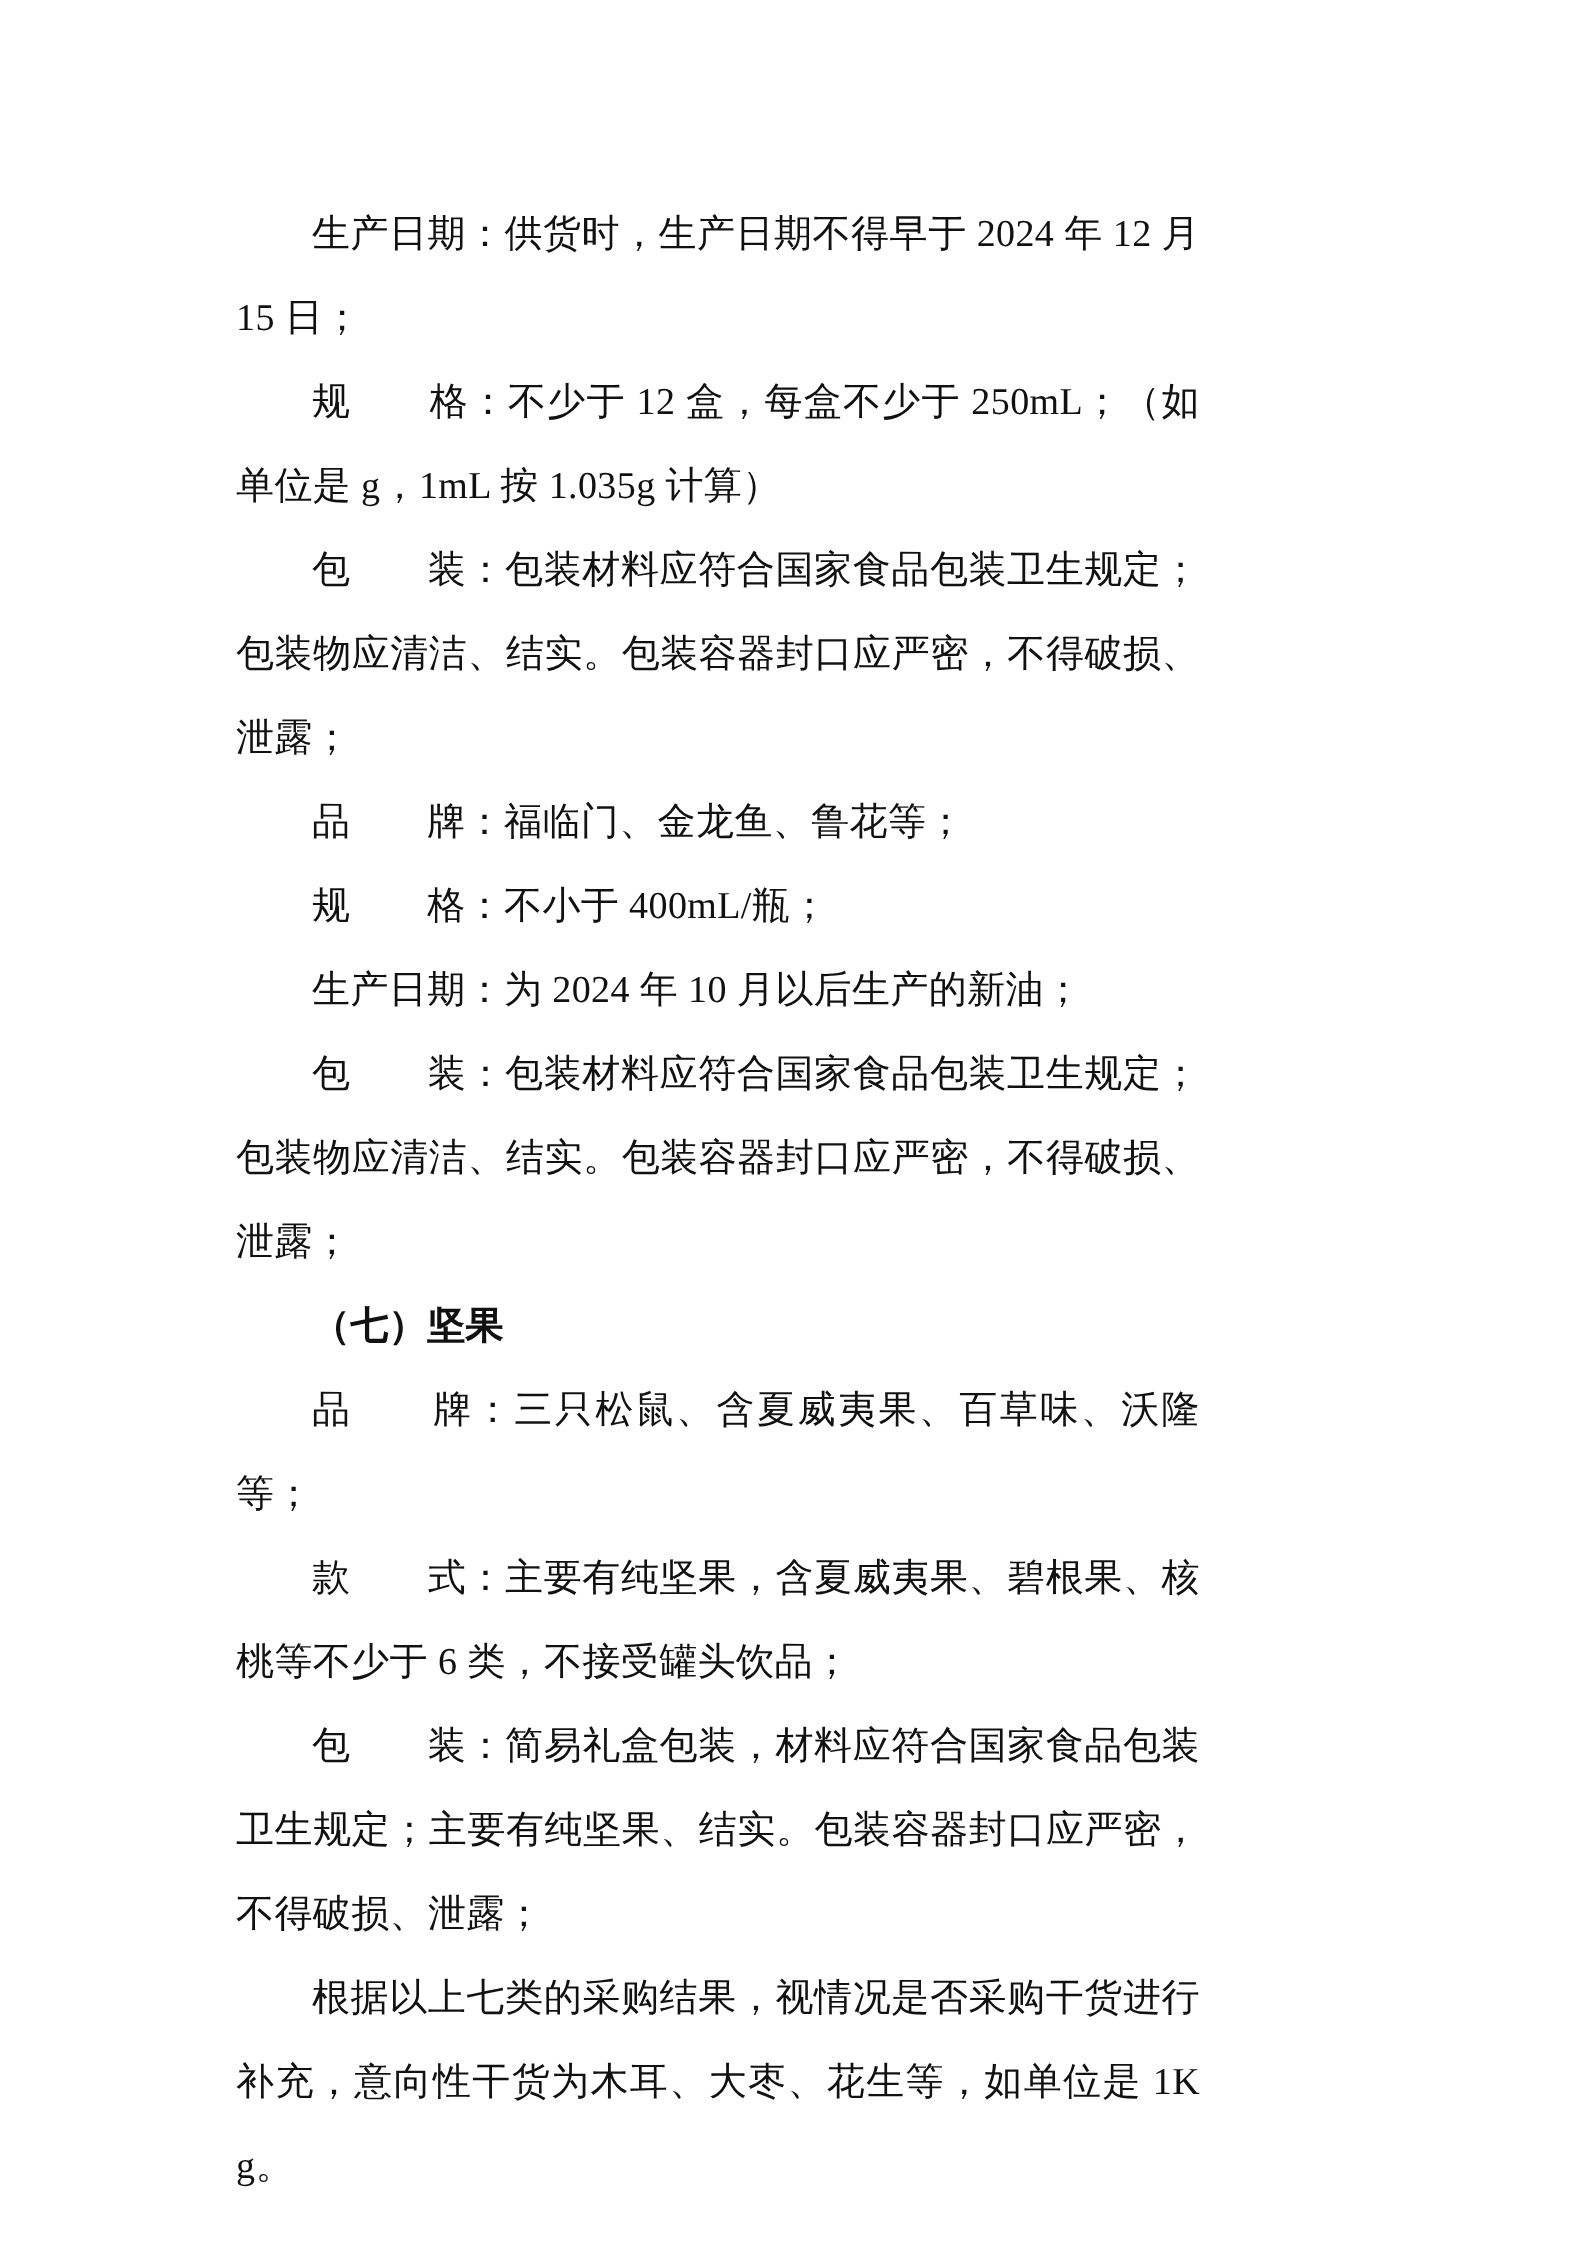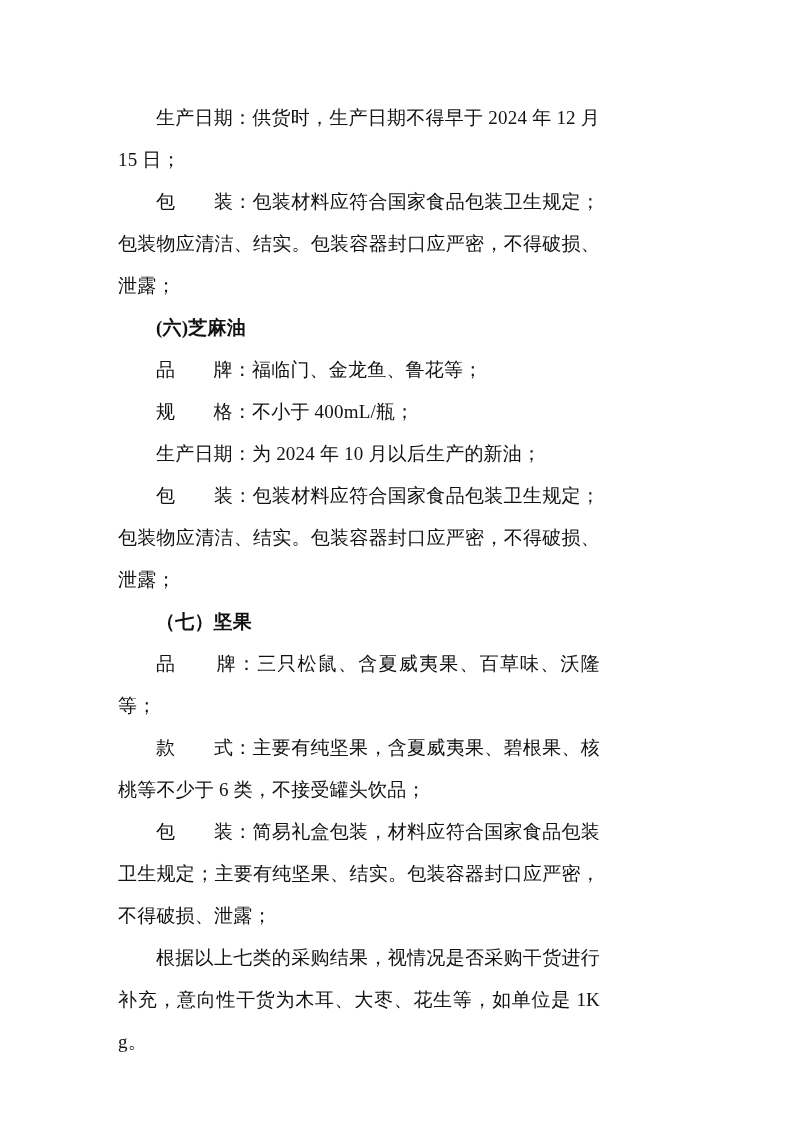--- a/index.html
+++ b/index.html
@@ -32,22 +32,22 @@
     font-weight: bold;
     text-align: left;
   }
 </style>
 </head>
 <body>
 
 <div class="page">
   <div class="doc-content" id="doc-content">
       <p class="para">生产日期：供货时，生产日期不得早于 2024 年 12 月 15 日；</p>
+      <p class="para">规　　格：不少于 12 盒，每盒不少于 250mL；（如单位是 g，1mL 按 1.035g 计算）</p>
       <p class="para">包　　装：包装材料应符合国家食品包装卫生规定；包装物应清洁、结实。包装容器封口应严密，不得破损、泄露；</p>
-      <p class="heading">(六)芝麻油</p>
       <p class="para">品　　牌：福临门、金龙鱼、鲁花等；</p>
       <p class="para">规　　格：不小于 400mL/瓶；</p>
       <p class="para">生产日期：为 2024 年 10 月以后生产的新油；</p>
       <p class="para">包　　装：包装材料应符合国家食品包装卫生规定；包装物应清洁、结实。包装容器封口应严密，不得破损、泄露；</p>
       <p class="heading">（七）坚果</p>
       <p class="para">品　　牌：三只松鼠、含夏威夷果、百草味、沃隆等；</p>
       <p class="para">款　　式：主要有纯坚果，含夏威夷果、碧根果、核桃等不少于 6 类，不接受罐头饮品；</p>
       <p class="para">包　　装：简易礼盒包装，材料应符合国家食品包装卫生规定；主要有纯坚果、结实。包装容器封口应严密，不得破损、泄露；</p>
       <p class="para">根据以上七类的采购结果，视情况是否采购干货进行补充，意向性干货为木耳、大枣、花生等，如单位是 1Kg。</p>
     </div>

